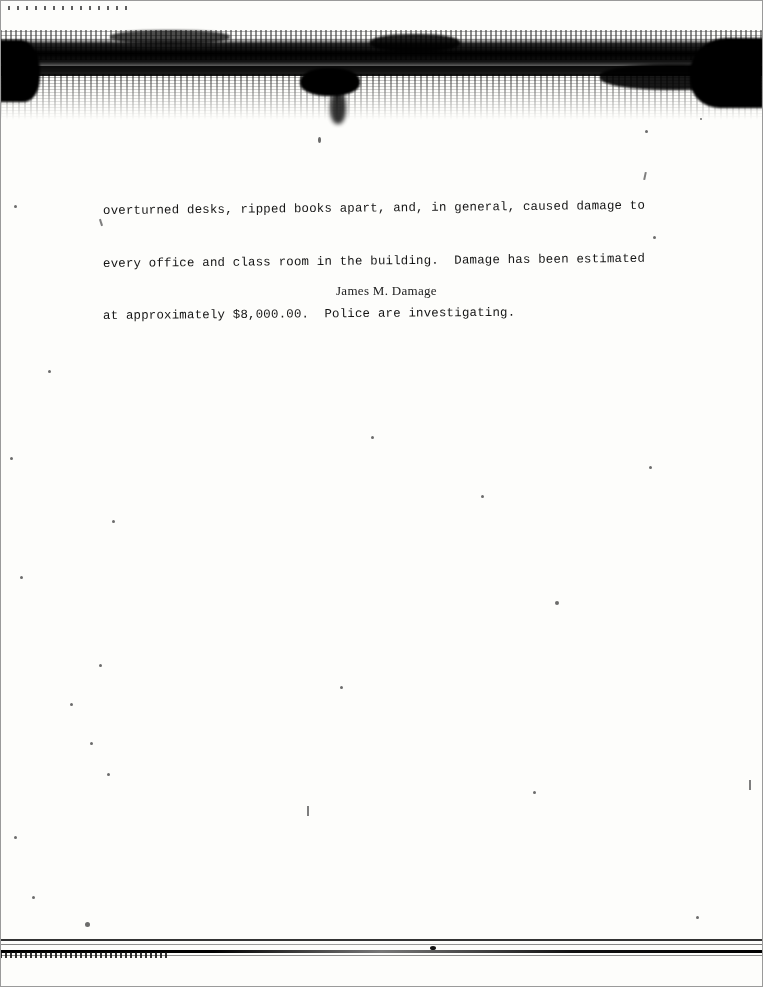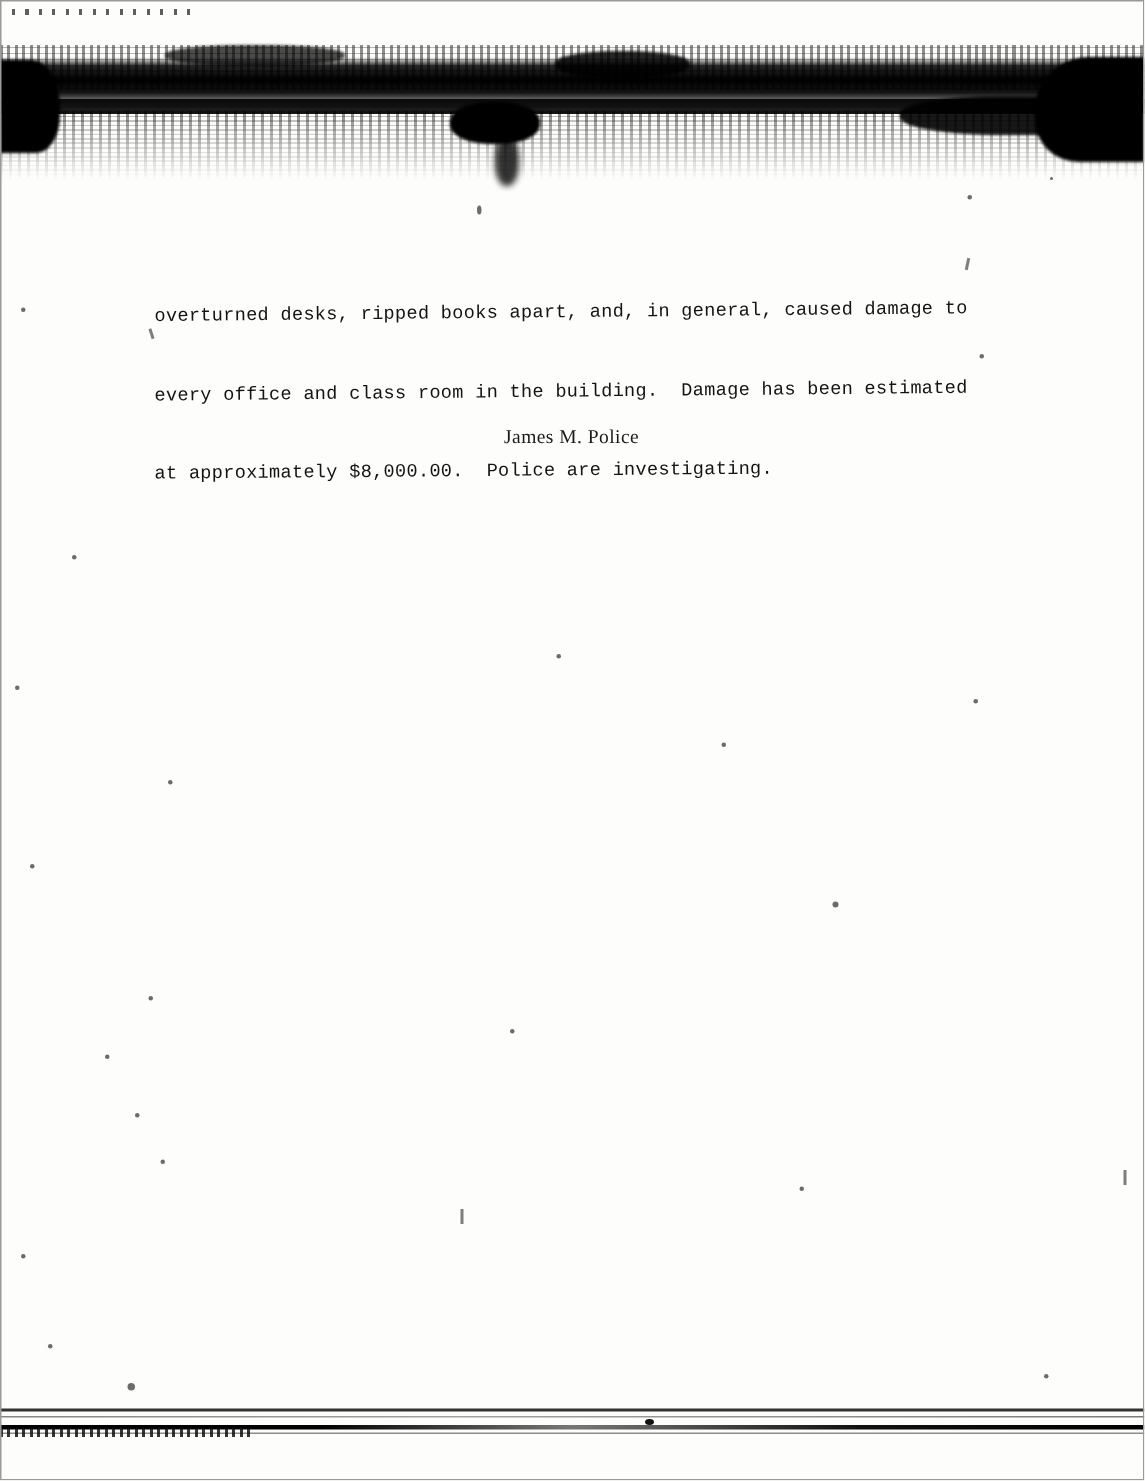--- a/index.html
+++ b/index.html
@@ -209,21 +209,21 @@
     <div class="blob b6"></div>
     <div class="blob b7"></div>
   </div>
 
   <div class="typed" id="body-text">
     <span class="ln l1">overturned desks, ripped books apart, and, in general, caused damage to</span>
     <span class="ln l2">every office and class room in the building.  Damage has been estimated</span>
     <span class="ln l3">at approximately $8,000.00.  Police are investigating.</span>
   </div>
 
-  <div class="typed" id="signature">James M. Police</div>
+  <div class="typed" id="signature">James M. Damage</div>
 
   <div class="speck" style="left:645px; top:130px; width:3px; height:3px;"></div>
   <div class="speck" style="left:700px; top:118px; width:2px; height:2px;"></div>
   <div class="tick" style="left:644px; top:172px; width:2px; height:8px; transform:rotate(12deg);"></div>
   <div class="speck" style="left:318px; top:137px; width:3px; height:6px;"></div>
   <div class="tick" style="left:100px; top:219px; width:2px; height:7px; transform:rotate(-18deg);"></div>
   <div class="speck" style="left:653px; top:236px; width:3px; height:3px;"></div>
   <div class="speck" style="left:14px;  top:205px; width:3px; height:3px;"></div>
   <div class="speck" style="left:48px;  top:370px; width:3px; height:3px;"></div>
   <div class="speck" style="left:371px; top:436px; width:3px; height:3px;"></div>

